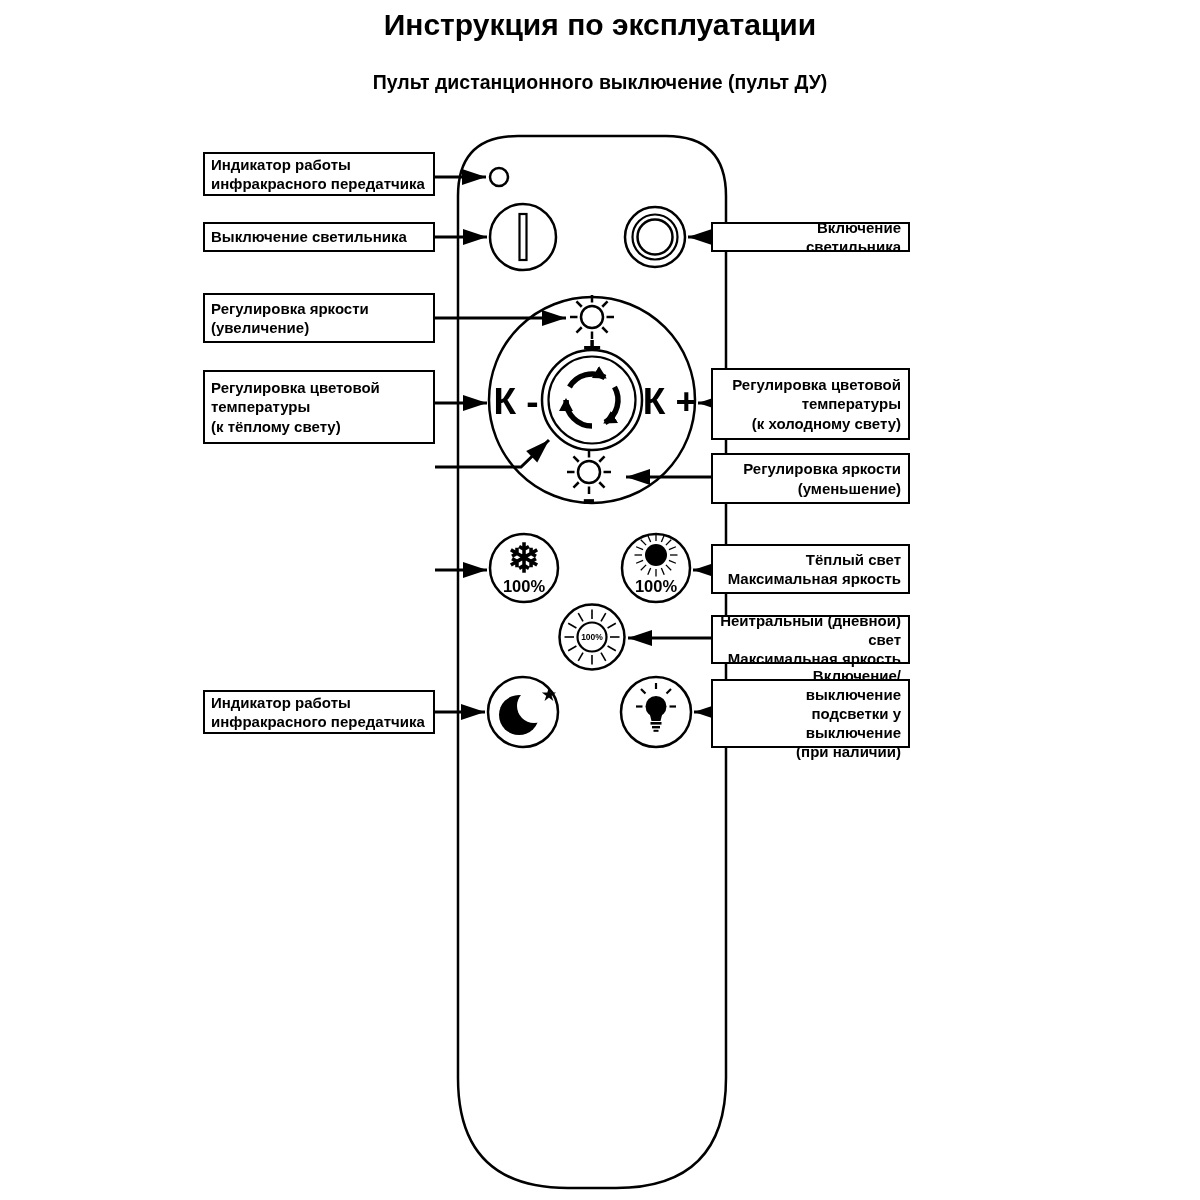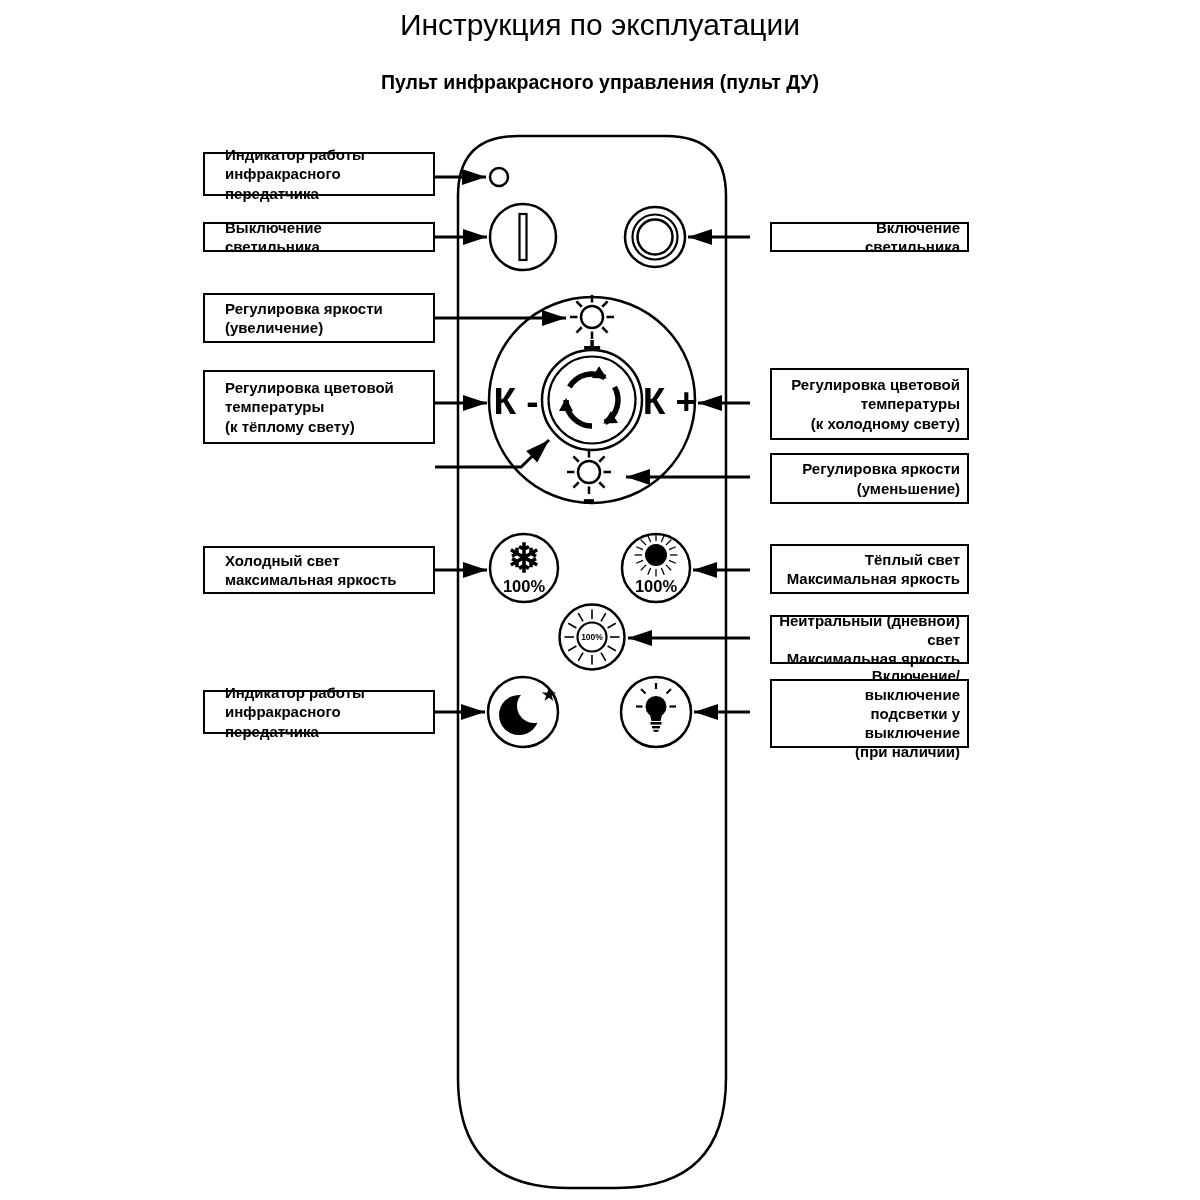--- a/index.html
+++ b/index.html
@@ -7,51 +7,51 @@
     position:relative;
     width:1200px;height:1200px;
     background:#ffffff;
     font-family:"Liberation Sans",sans-serif;
     color:#000;
     overflow:hidden;
   }
   .title{
     position:absolute;top:8px;left:0;width:100%;
     text-align:center;
-    font-weight:normal;font-size:30px;
+    font-weight:bold;font-size:30px;
   }
   .subtitle{
     position:absolute;top:71px;left:0;width:100%;
     text-align:center;
     font-weight:bold;font-size:19.5px;
   }
   svg.diagram{position:absolute;top:0;left:0;}
   .box{
     position:absolute;
     box-sizing:border-box;
     border:2px solid #000;
     background:#fff;
     display:flex;align-items:center;
     font-weight:bold;font-size:15px;line-height:1.27;
     z-index:3;
   }
-  .box.left{left:203px;width:232px;padding:3px 20px;text-align:left;}
-  .box.right{left:770px;width:199px;padding:3px 7px;justify-content:flex-end;text-align:right;}
+  .box.left{left:203px;width:232px;padding:3px 6px;text-align:left;}
+  .box.right{left:711px;width:199px;padding:3px 7px;justify-content:flex-end;text-align:right;}
   .box span{white-space:pre-line;}
   .lines{stroke:#000;stroke-width:3;fill:none;}
   .outline{fill:#ffffff;stroke:#000000;}
   text{font-family:"Liberation Sans",sans-serif;}
 </style>
 </head>
 <body>
 
 <div class="page">
 
   <div class="title">Инструкция по эксплуатации</div>
-  <div class="subtitle">Пульт инфракрасного управления (пульт ДУ)</div>
+  <div class="subtitle">Пульт дистанционного выключение (пульт ДУ)</div>
 
   <svg class="diagram" width="1200" height="1200" viewBox="0 0 1200 1200">
     <defs>
       <marker id="arr" markerUnits="userSpaceOnUse" markerWidth="26" markerHeight="18" refX="25" refY="9" orient="auto">
         <path d="M1,1 L25,9 L1,17 Z" fill="#000"></path>
       </marker>
       <marker id="carr" markerUnits="userSpaceOnUse" markerWidth="15" markerHeight="16" refX="11" refY="8" orient="auto">
         <path d="M0,1 L13,8 L0,15 Z" fill="#000"></path>
       </marker>
       <line id="ray-sm" x1="14.5" y1="0" x2="22" y2="0"></line>
@@ -219,24 +219,20 @@
   </div>
   <div class="box left" style="top:293px;height:50px">
     <span>Регулировка яркости
 (увеличение)</span>
   </div>
   <div class="box left" style="top:370px;height:74px">
     <span>Регулировка цветовой
 температуры
 (к тёплому свету)</span>
   </div>
-  <div class="box left" style="top:546px;height:48px">
-    <span>Холодный свет
-максимальная яркость</span>
-  </div>
   <div class="box left" style="top:690px;height:44px">
     <span>Индикатор работы
 инфракрасного передатчика</span>
   </div>
 
   <div class="box right" style="top:222px;height:30px">
     <span>Включение светильника</span>
   </div>
   <div class="box right" style="top:368px;height:72px">
     <span>Регулировка цветовой

